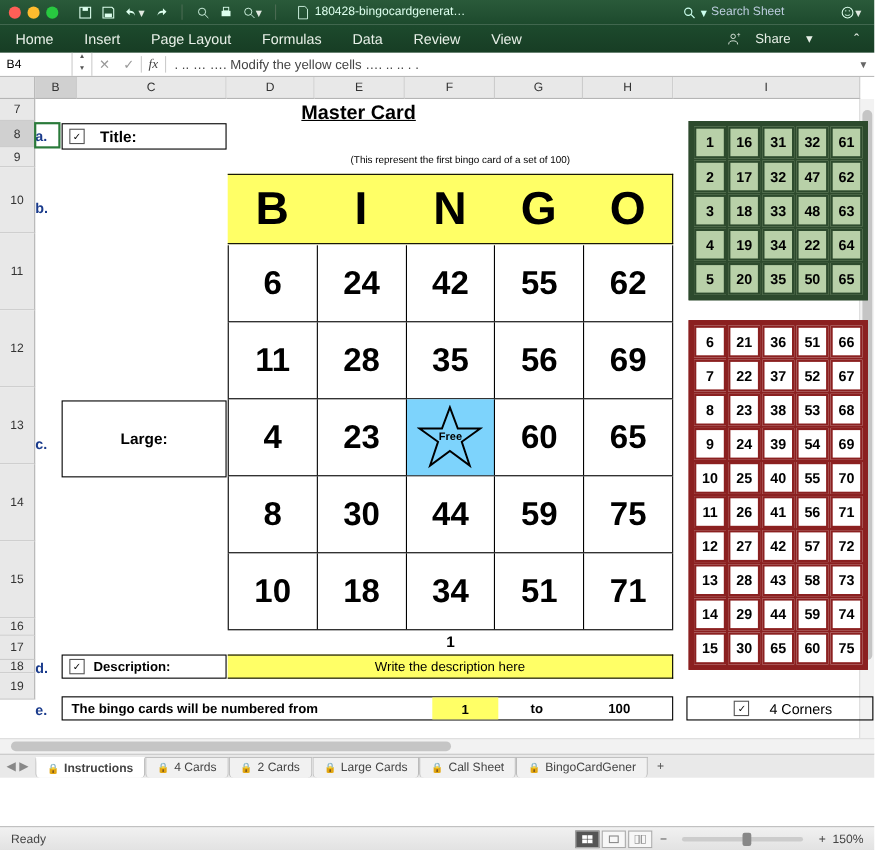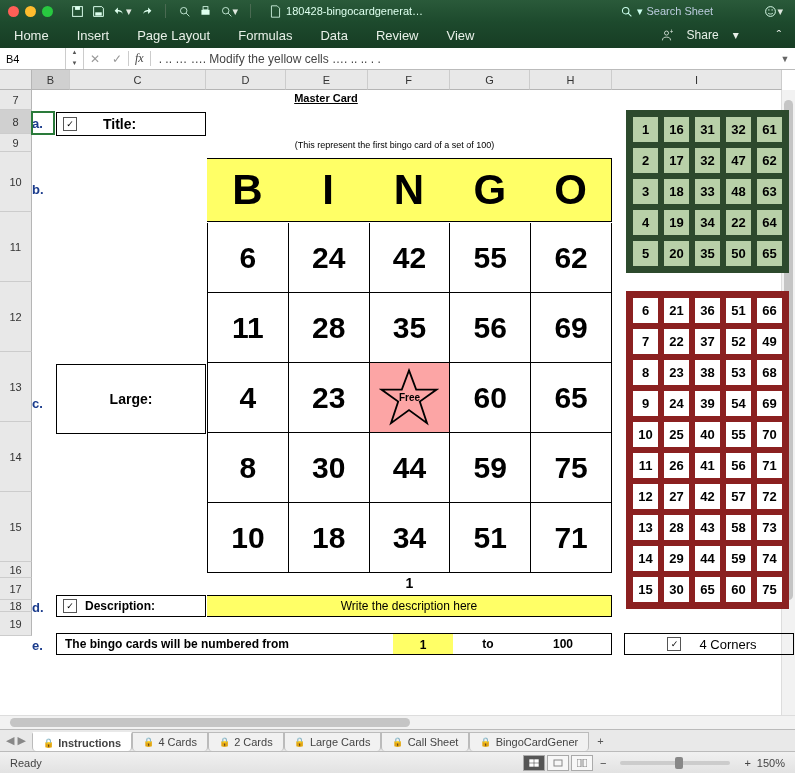--- a/index.html
+++ b/index.html
@@ -38,45 +38,45 @@
   .corner { width:32px; height:20px; background:#e8e8e8; border-right:1px solid #b5b5b5; border-bottom:1px solid #b5b5b5; position:absolute; left:0; top:0; z-index:3;}
   .colhdrs { position:absolute; left:32px; top:0; height:20px; display:flex; z-index:2;}
   .colhdr { background:#e8e8e8; border-right:1px solid #ccc; border-bottom:1px solid #b5b5b5; font-size:11px; color:#333; display:flex; align-items:center; justify-content:center; }
   .rowhdrs { position:absolute; left:0; top:20px; width:32px; z-index:2;}
   .rowhdr { background:#e8e8e8; border-right:1px solid #b5b5b5; border-bottom:1px solid #ccc; font-size:11px; color:#333; display:flex; align-items:center; justify-content:center;}
   .rowhdr.sel { background:#d0d0d0; }
   .colhdr.sel { background:#d0d0d0; }
 
   .cells { position:absolute; left:32px; top:20px; right:0; bottom:0; }
 
-  .mastertitle { position:absolute; left:4px; top:2px; width:580px; text-align:center; font-weight:bold; font-size:11px; text-decoration: underline; font-family: Arial;}
+  .mastertitle { position:absolute; left:4px; top:2px; width:580px; text-align:center; font-weight:bold; font-size:18px; text-decoration: underline; font-family: Arial;}
 
   .label-a { position:absolute; left:0; top:26px; font-weight:bold; color:#1a3b8c; font-size:13px;}
   .titlebox { position:absolute; left:24px; top:22px; width:150px; height:24px; border:1.5px solid #000; display:flex; align-items:center; }
   .chk { width:14px; height:14px; border:1px solid #555; margin:0 6px; display:flex;align-items:center;justify-content:center; font-size:9px;}
-  .titlebox .tl { font-weight:bold; font-size:14px; margin-left:20px;}
+  .titlebox .tl { font-weight:bold; font-size:14px; margin-left:8px;}
   .writetitle { position:absolute; left:175px; top:22px; width:405px; height:24px; background:#ffff66; border:1.5px solid #000; border-left:none; display:flex; align-items:center; justify-content:center; font-size:14px; font-family:Arial;}
 
-  .represent { position:absolute; left:160px; top:50px; width:405px; text-align:center; font-size:9px; font-family:Arial;}
+  .represent { position:absolute; left:184px; top:50px; width:405px; text-align:center; font-size:9px; font-family:Arial;}
 
   .label-b { position:absolute; left:0; top:92px; font-weight:bold; color:#1a3b8c; font-size:13px;}
   .columnsbox { position:absolute; left:24px; top:68px; width:150px; height:64px; border:1.5px solid #000; display:flex; align-items:center; justify-content:center; font-weight:bold; font-size:14px;}
 
   .bingohdr { position:absolute; left:175px; top:68px; width:405px; height:64px; display:flex; background:#ffff66; border:1.5px solid #000; border-left:none;}
   .bingohdr div { flex:1; display:flex; align-items:center; justify-content:center; font-size:42px; font-weight:bold; font-family: Arial Black, Arial; }
 
   .label-c { position:absolute; left:0; top:306px; font-weight:bold; color:#1a3b8c; font-size:13px;}
   .centerbox { position:absolute; left:24px; top:274px; width:150px; height:70px; border:1.5px solid #000; display:flex; align-items:center; justify-content:center; font-weight:bold; font-size:14px;}
 
   .bingogrid { position:absolute; left:175px; top:133px; width:405px; height:350px; display:flex; flex-direction:column; }
   .bingorow { flex:1; display:flex; border-bottom:1.5px solid #000;}
   .bingorow:last-child { border-bottom:1.5px solid #000;}
   .bcell { flex:1; border-right:1.5px solid #000; display:flex; align-items:center; justify-content:center; font-size:30px; font-weight:bold; font-family: Arial Black, Arial; position:relative;}
   .bcell:first-child { border-left:1.5px solid #000;}
-  .bcell.free { background:#fca5a5; }
+  .bcell.free { background:#7dd3fc; }
   .bcell.free svg { position:absolute; width:60px; height:60px; }
   .bcell.free span { position:relative; font-size:10px; font-weight:bold; font-family:Arial;}
 
   .cardnum { position:absolute; left:175px; top:485px; width:405px; text-align:center; font-weight:bold; font-size:14px;}
 
   .label-d { position:absolute; left:0; top:510px; font-weight:bold; color:#1a3b8c; font-size:13px;}
   .descbox { position:absolute; left:24px; top:505px; width:150px; height:22px; border:1.5px solid #000; display:flex; align-items:center;}
   .descbox .dl { font-weight:bold; font-size:12px; margin-left:2px;}
   .writedesc { position:absolute; left:175px; top:505px; width:405px; height:22px; background:#ffff66; border:1.5px solid #000; border-left:none; display:flex; align-items:center; justify-content:center; font-size:12px;}
 
@@ -105,21 +105,21 @@
   
   .tabbar { height: 22px; background: #e9e9e9; border-top:1px solid #bbb; display:flex; align-items:stretch; font-size:11px;}
   .tabbar .arrows { display:flex; align-items:center; padding:0 6px; color:#888; gap:6px;}
   .tab { border:1px solid #bbb; border-bottom:none; padding: 2px 10px; margin-top:2px; background:#f1f1f1; display:flex; align-items:center; gap:4px; color:#444; border-radius: 0 0 4px 4px;}
   .tab.active { background:#fff; border-top:2px solid #fff; font-weight:bold;}
   .tab .lock { font-size:9px; color:#777;}
   .tabplus { padding: 2px 8px; color:#555; display:flex; align-items:center;}
   .tabscroll { flex:1;}
 
   
-  .statusbar { height: 22px; background: linear-gradient(#f1f1f1,#e2e2e2); border-top:1px solid #bbb; display:flex; align-items:center; font-size:11px; color:#444; padding:0 10px;}
+  .statusbar { height: 22px; background: linear-gradient(#f1f1f1,#e2e2e2); border-top:1px solid #bbb; display:flex; align-items:center; font-size:11px; color:#444; padding:0 10px;margin-top:44px;}
   .statusbar .spacer{flex:1;}
   .viewbtn { width:22px; height:16px; border:1px solid #aaa; margin:0 1px; display:flex; align-items:center; justify-content:center; font-size:8px; background:#f7f7f7;}
   .viewbtn.active { background:#555; color:#fff;}
   .zoomslider { width:110px; height:4px; background:#ccc; margin:0 8px; position:relative; border-radius:2px;}
   .zoomslider .thumb{ position:absolute; left:50%; top:-4px; width:8px; height:12px; background:#888; border-radius:2px;}
   .scrollbar-h { height:14px; background:#f2f2f2; border-top:1px solid #ddd; position:relative;}
   .scrollbar-h .thumb { position:absolute; left:10px; width:400px; top:2px; height:9px; background:#c5c5c5; border-radius:5px;}
   .scrollbar-v { position:absolute; right:0; top:20px; bottom:0; width:14px; background:#f2f2f2; border-left:1px solid #ddd;}
   .scrollbar-v .thumb { position:absolute; top:10px; height:500px; left:2px; width:9px; background:#c5c5c5; border-radius:5px;}
 
@@ -387,21 +387,21 @@
           <div class="mcell">21</div>
           <div class="mcell">36</div>
           <div class="mcell">51</div>
           <div class="mcell">66</div>
         </div>
         <div class="mrow">
           <div class="mcell">7</div>
           <div class="mcell">22</div>
           <div class="mcell">37</div>
           <div class="mcell">52</div>
-          <div class="mcell">49</div>
+          <div class="mcell">67</div>
         </div>
         <div class="mrow">
           <div class="mcell">8</div>
           <div class="mcell">23</div>
           <div class="mcell">38</div>
           <div class="mcell">53</div>
           <div class="mcell">68</div>
         </div>
         <div class="mrow">
           <div class="mcell">9</div>

